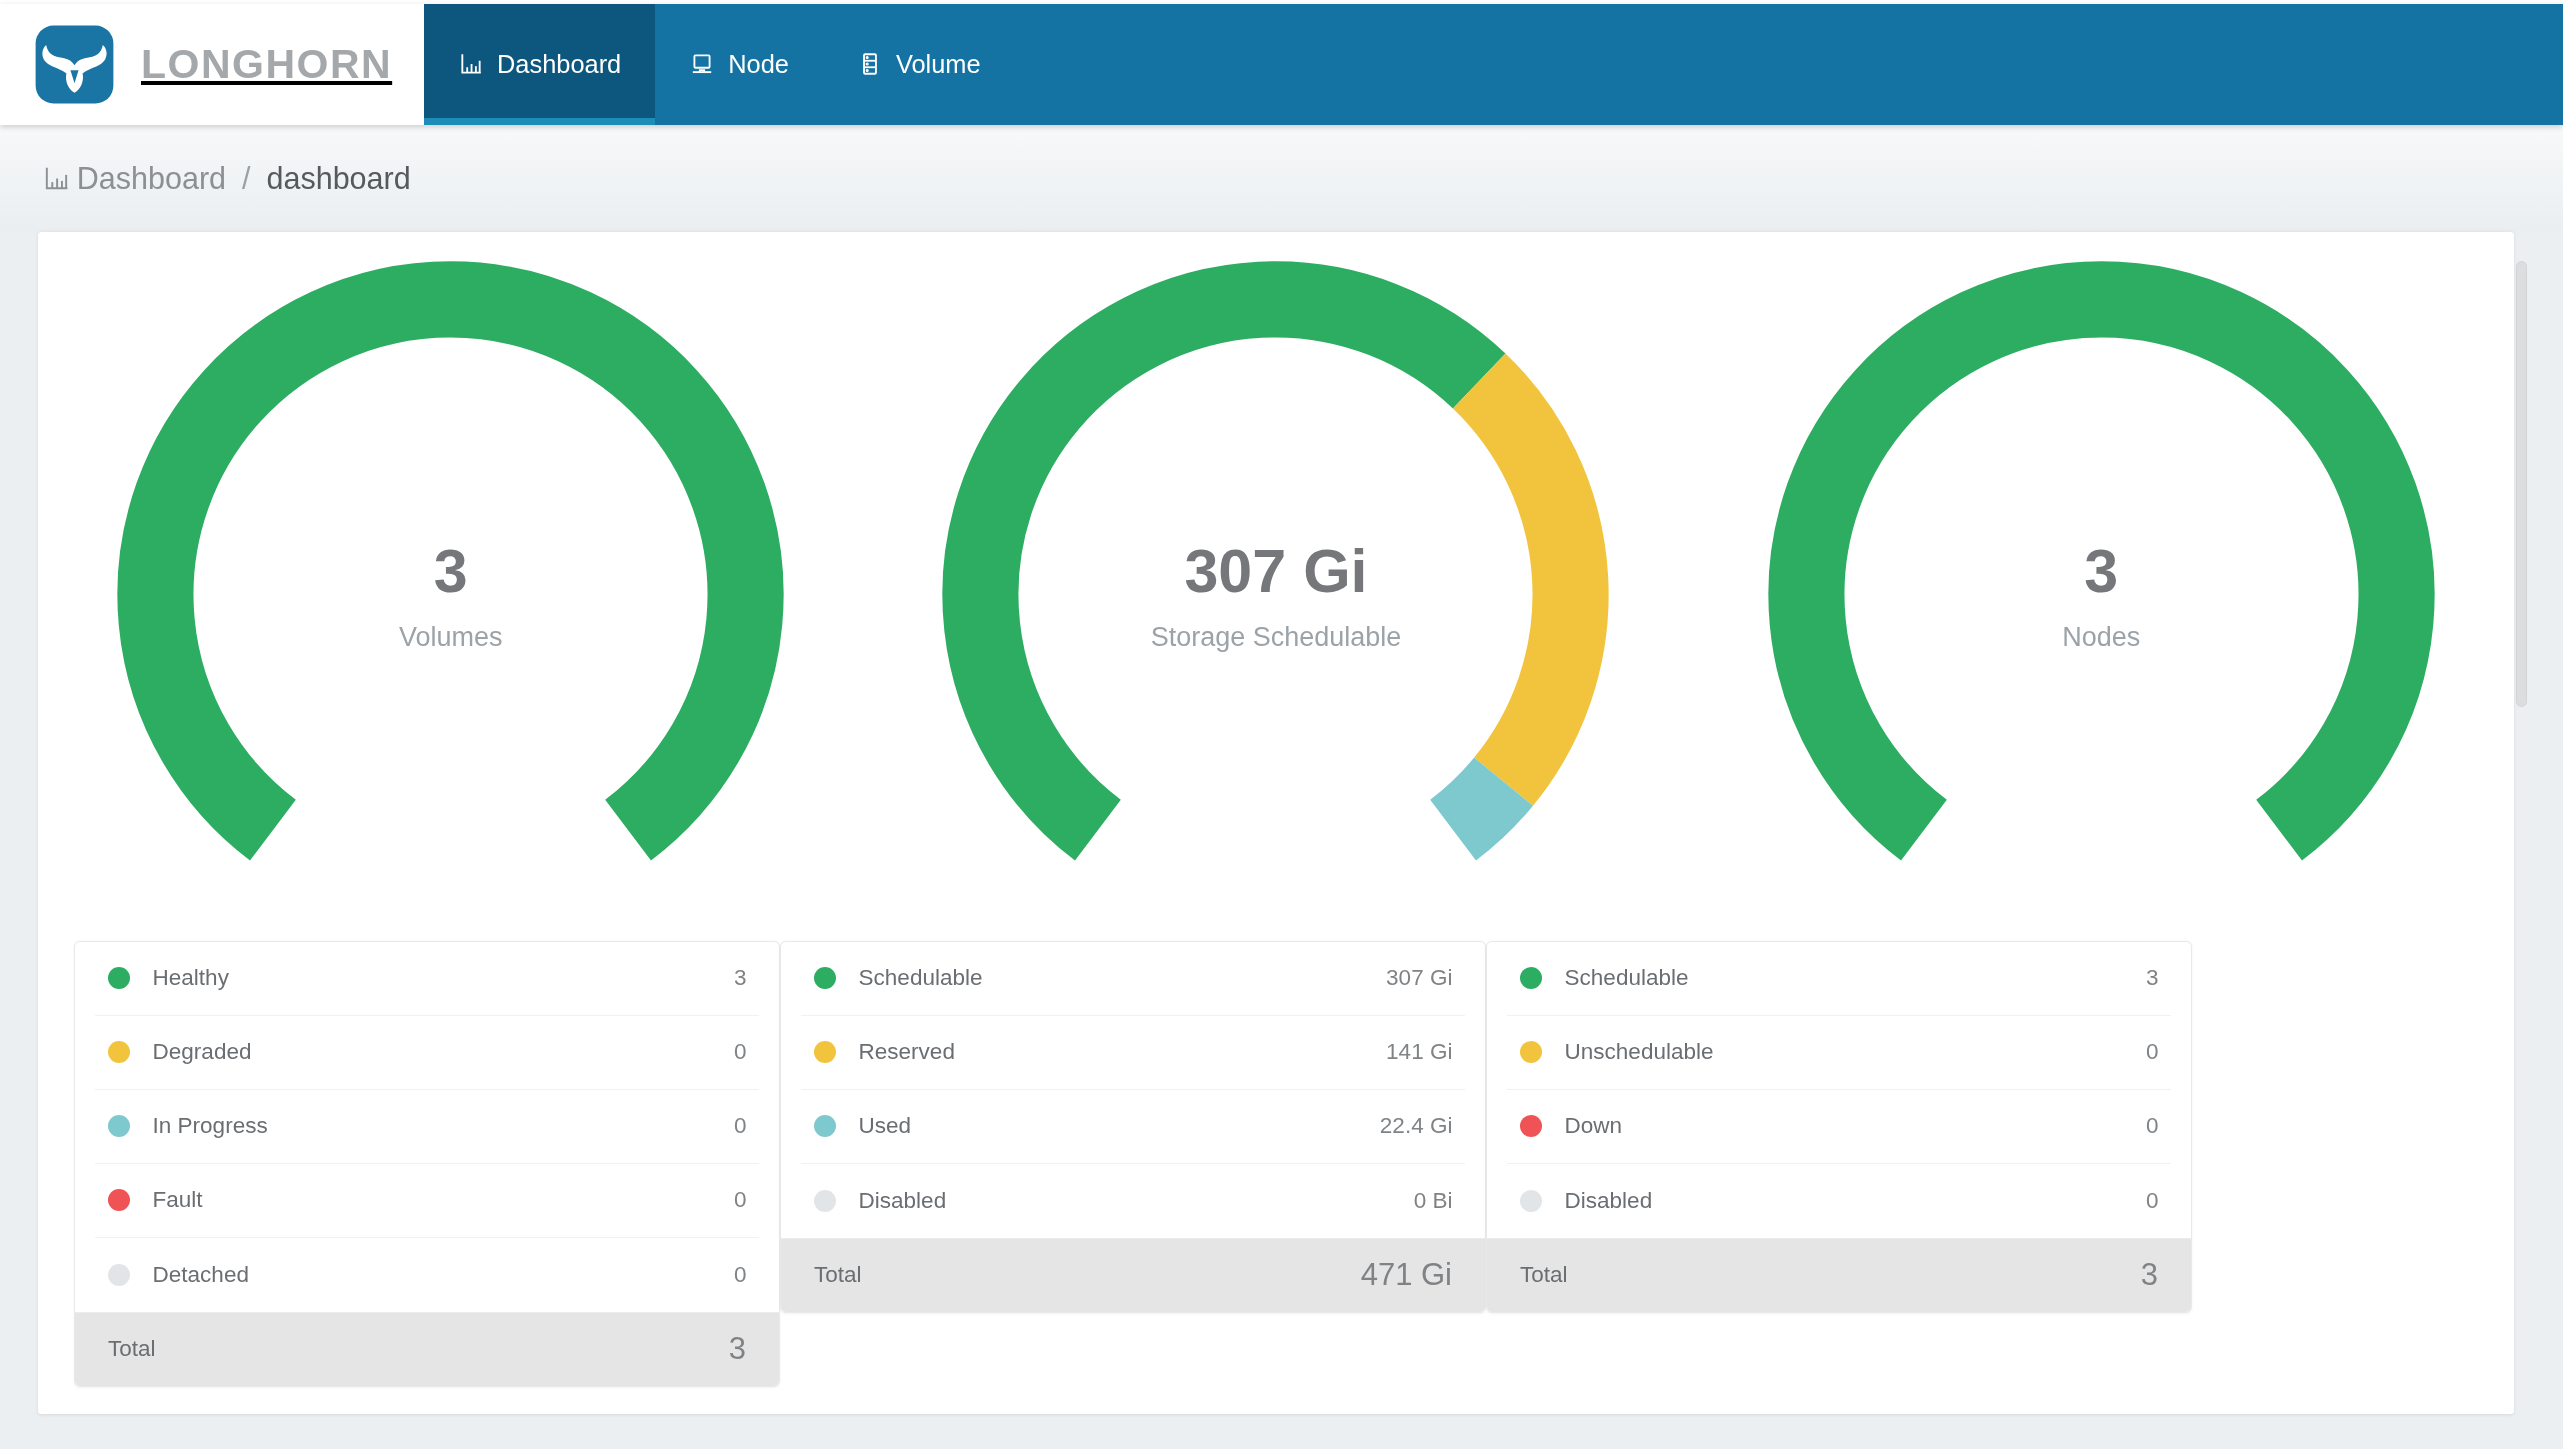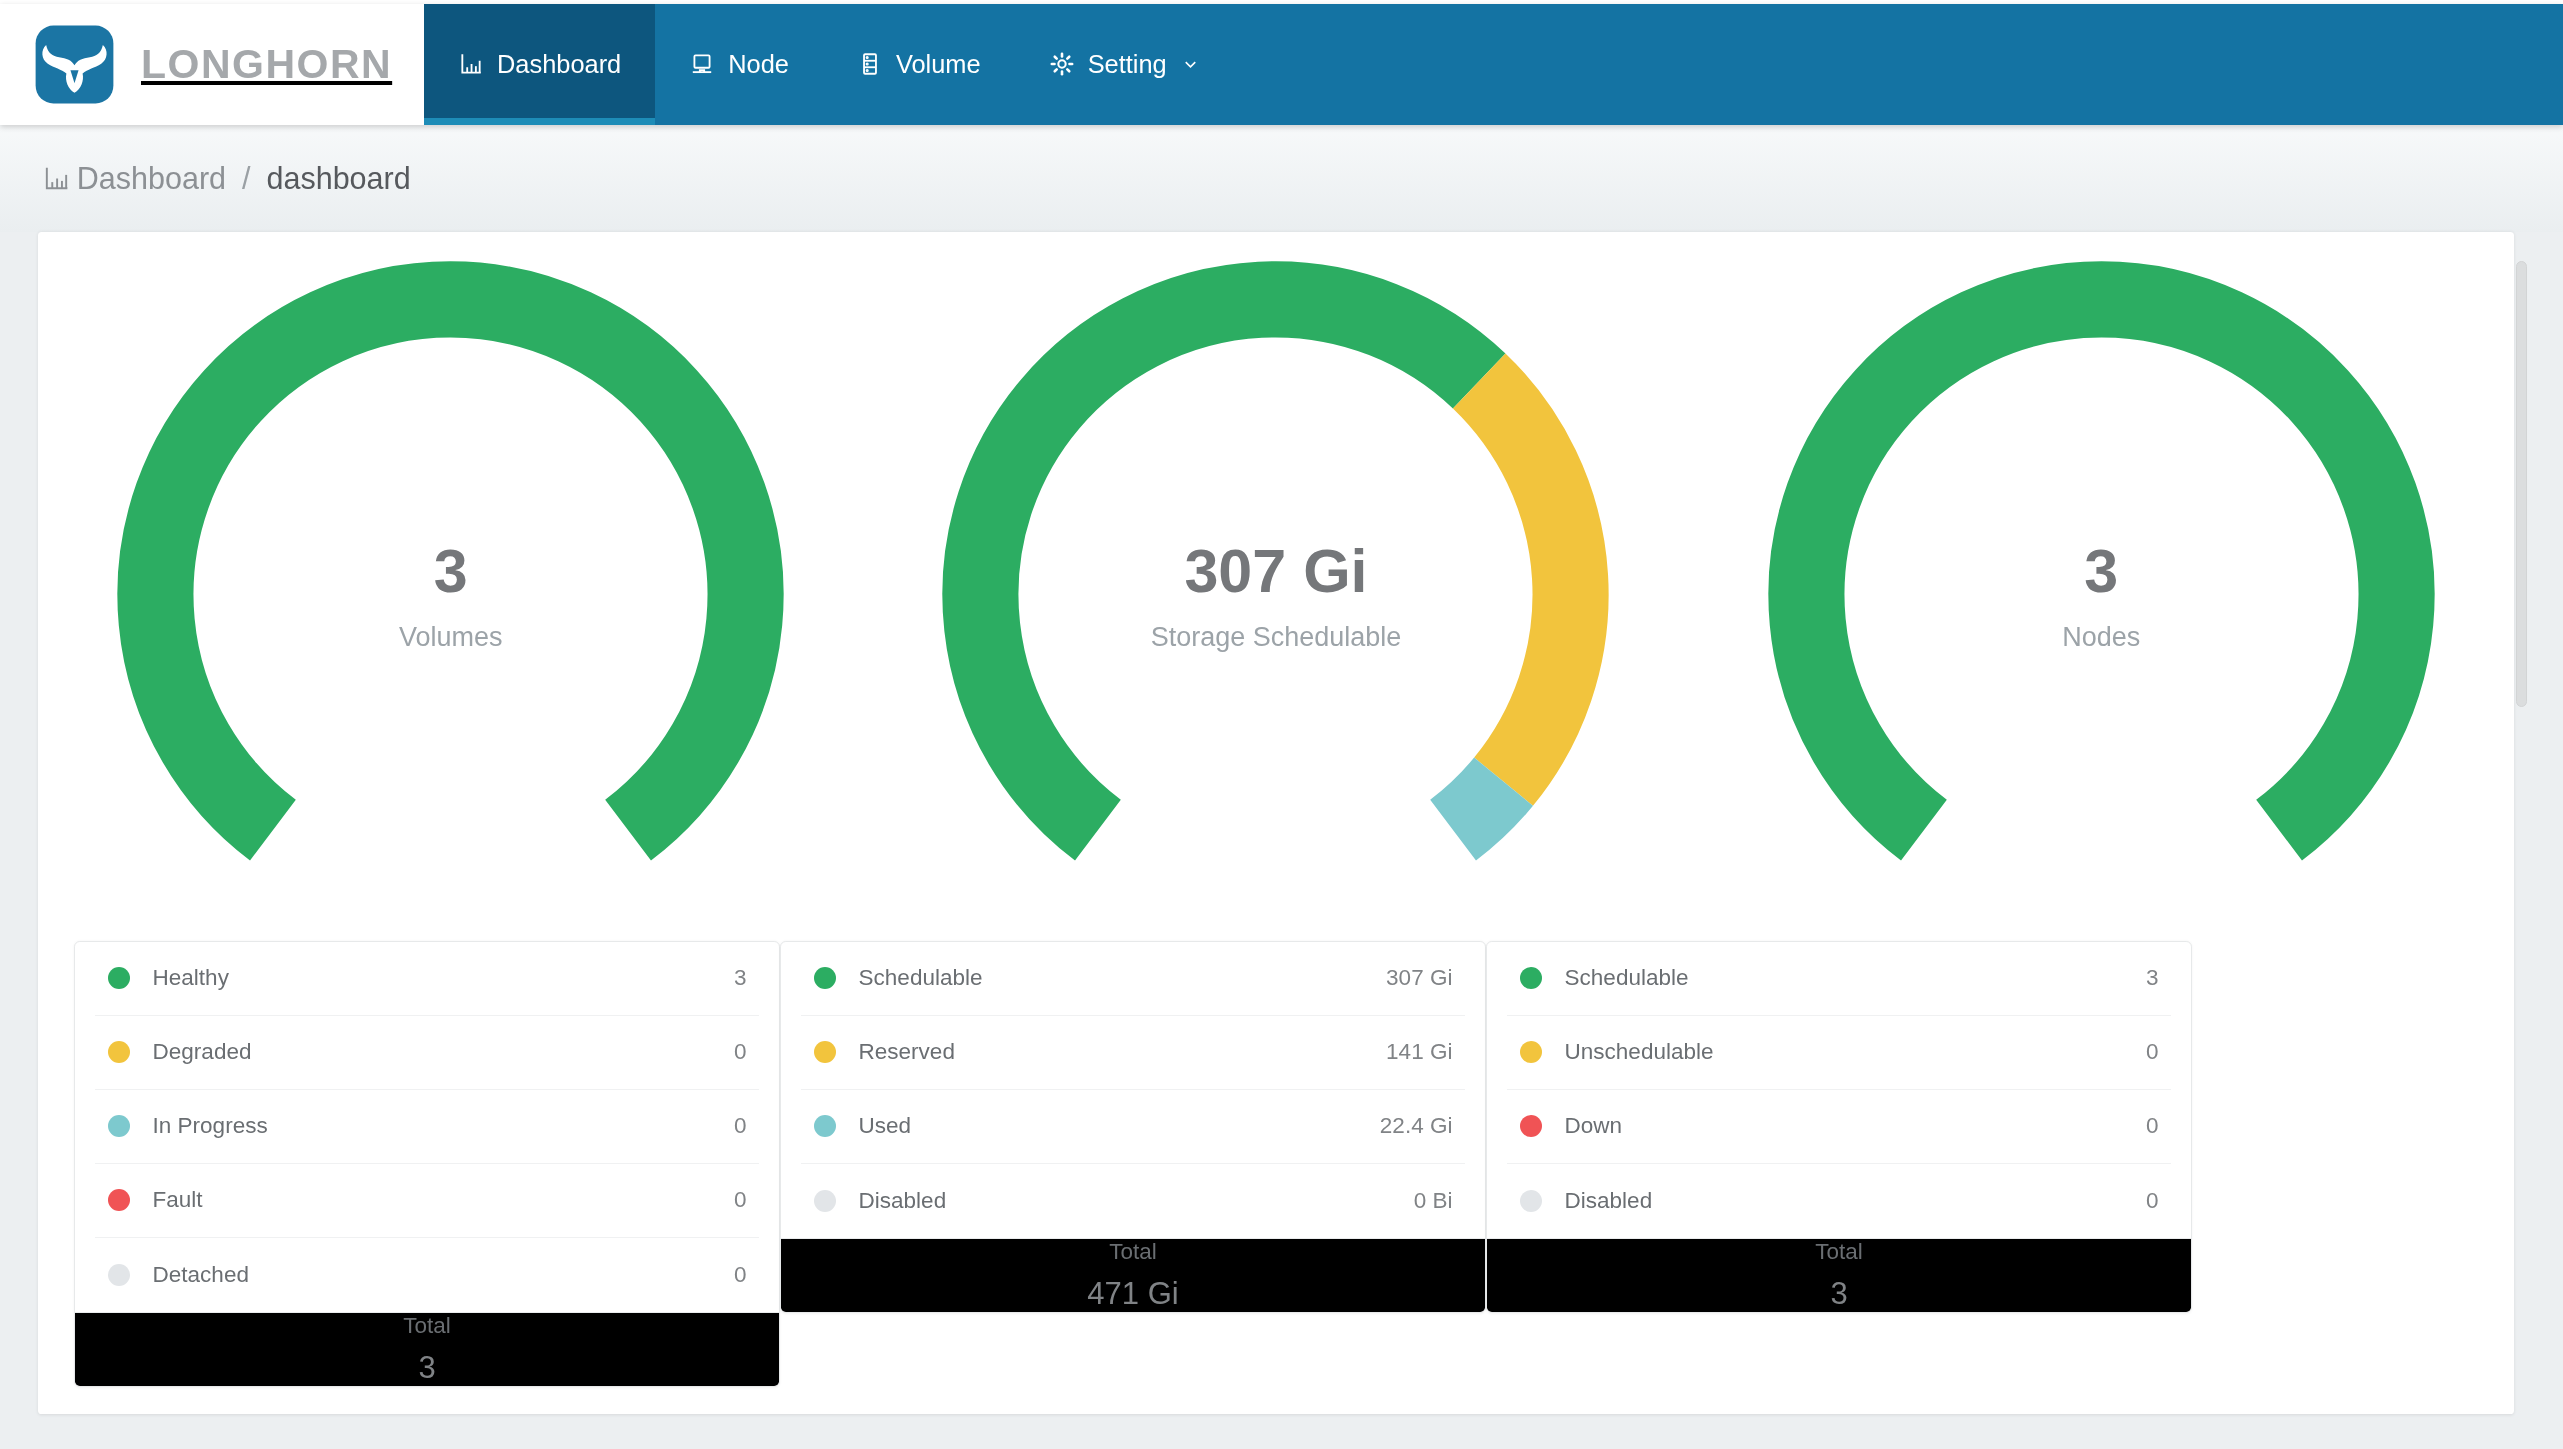--- a/index.html
+++ b/index.html
@@ -136,26 +136,25 @@
     width: 22px; height: 22px;
     border-radius: 50%;
     margin-right: 23px;
     flex: 0 0 auto;
   }
   .legend-label { font-size: 22.5px; color: #6A6E72; }
   .legend-value { font-size: 22.5px; color: #808386; }
   .legend-total {
     height: 74px;
     padding: 0 33px;
-    background: #000000;
+    background: #e5e5e5;
     border-top: 0.7px solid #EAECED;
     display: flex;
     justify-content: space-between;
     align-items: center;
-    flex-direction: column;
   }
   .legend-total .t-label { font-size: 22.5px; color: #6A6E72; }
   .legend-total .t-value { font-size: 31px; color: #808386; }
 
   
   .scrollbar-thumb {
     position: absolute;
     right: 36px;
     top: 261px;
     width: 11px;
@@ -202,39 +201,20 @@
     <div class="nav-item">
       <svg class="nav-icon" viewBox="0 0 24 24" fill="none" stroke="currentColor" stroke-width="1.7">
         <rect x="6.5" y="3" width="11" height="18" rx="1"></rect>
         <line x1="6.5" y1="9" x2="17.5" y2="9"></line>
           <line x1="6.5" y1="15" x2="17.5" y2="15"></line>
         <circle cx="9.4" cy="6" r="0.6" fill="currentColor"></circle>
           <circle cx="9.4" cy="12" r="0.6" fill="currentColor"></circle>
           <circle cx="9.4" cy="18" r="0.6" fill="currentColor"></circle>
       </svg>
       <span>Volume</span>
-    </div>
-    <div class="nav-item">
-      <svg class="nav-icon" viewBox="0 0 24 24" fill="none" stroke="currentColor">
-        <circle cx="12" cy="12" r="3.4" stroke-width="1.9"></circle>
-        <g stroke-width="2.4" stroke-linecap="round">
-          <line x1="12" y1="5.1" x2="12" y2="2.6"></line>
-            <line x1="16.9" y1="7.1" x2="18.7" y2="5.3"></line>
-          <line x1="18.9" y1="12" x2="21.4" y2="12"></line>
-            <line x1="16.9" y1="16.9" x2="18.7" y2="18.7"></line>
-          <line x1="12" y1="18.9" x2="12" y2="21.4"></line>
-            <line x1="7.1" y1="16.9" x2="5.3" y2="18.7"></line>
-          <line x1="5.1" y1="12" x2="2.6" y2="12"></line>
-            <line x1="7.1" y1="7.1" x2="5.3" y2="5.3"></line>
-        </g>
-      </svg>
-      <span>Setting</span>
-      <svg class="nav-caret" viewBox="0 0 24 24" fill="none" stroke="currentColor" stroke-width="2">
-        <path d="M6 9l6 6 6-6"></path>
-      </svg>
     </div>
   </nav>
 </header>
 
 <div class="crumbbar">
   <svg class="crumb-icon" viewBox="0 0 24 24" fill="none" stroke="currentColor" stroke-width="1.6">
     <path d="M4 3v17h17"></path>
       <path d="M8.5 20v-5"></path>
       <path d="M12.5 20v-8"></path>
       <path d="M16.5 20v-6"></path>

